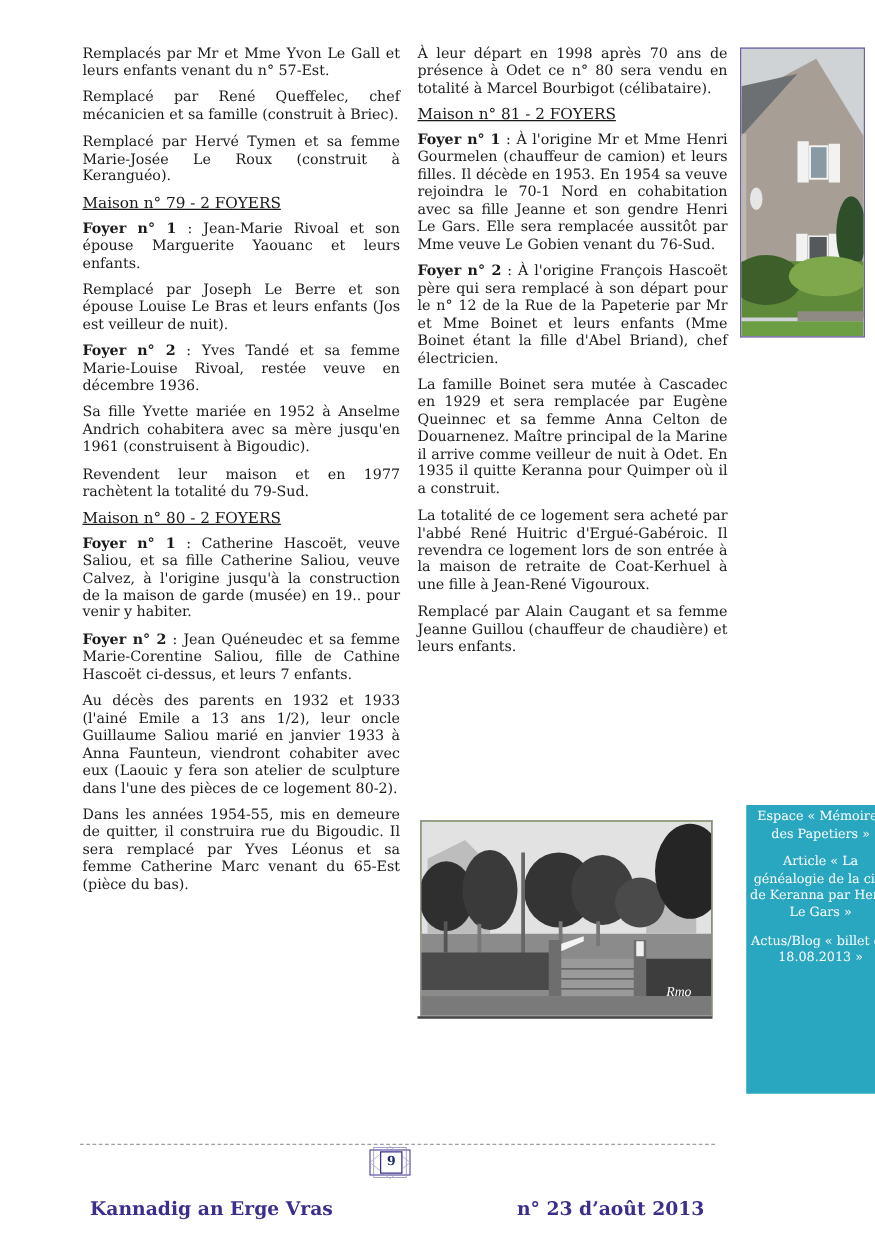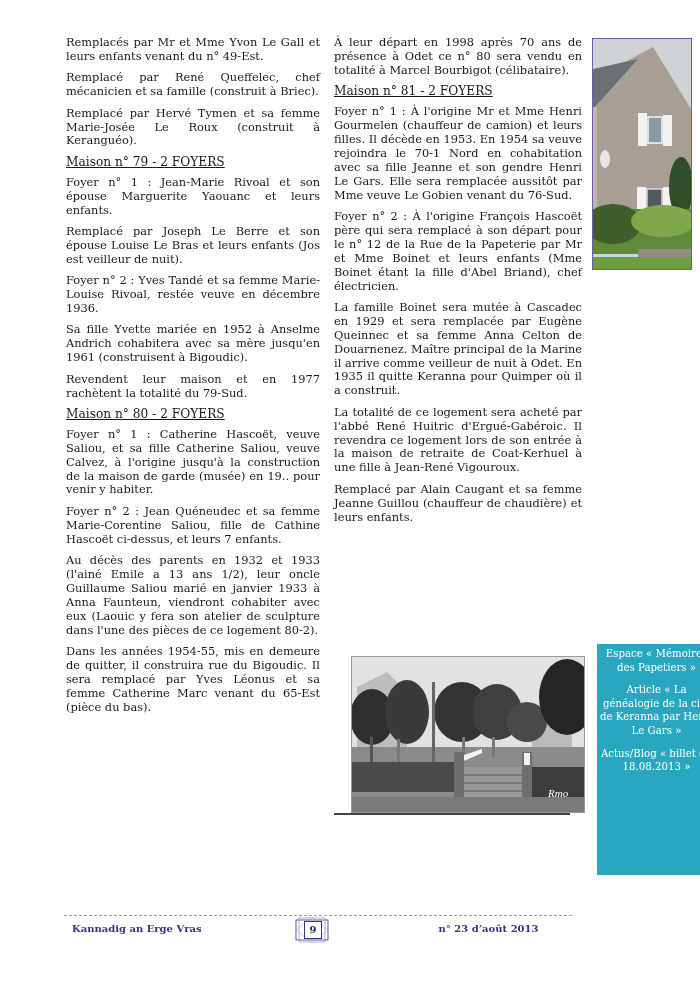--- a/index.html
+++ b/index.html
@@ -3,44 +3,44 @@
 <meta charset="utf-8">
 <style>
   html, body { margin: 0; padding: 0; background: #ffffff; }
   body { width: 700px; height: 990px; position: relative; overflow: hidden;
          font-family: "DejaVu Serif", "Liberation Serif", serif; color: #1a1a1a; }
   .col { position: absolute; top: 36px; font-size: 11.4px; line-height: 13.9px; text-align: justify; }
   .col-left { left: 66px; width: 254px; }
   .col-mid { left: 334px; width: 248px; }
   .col p { margin: 0 0 7.5px 0; hyphens: manual; }
   .heading { font-weight: normal; text-decoration: underline; font-size: 12.2px; margin: 0 0 6px 0; }
-  .lbl { font-weight: normal; }
+  .lbl { font-weight: bold; }
   .photo-house { position: absolute; left: 592px; top: 38px; width: 98px; height: 230px;
                  border: 1px solid #6b5ea8; overflow: hidden; background: #c9cbcd; }
   .photo-village { position: absolute; left: 336px; top: 656px; width: 232px; height: 155px;
-                   border: 1px solid #999; overflow: hidden; background: #4d7c0f; margin-left: 15px; }
+                   border: 1px solid #999; overflow: hidden; background: #4d7c0f; }
   .photo-village-rule { position: absolute; left: 334px; top: 813px; width: 236px; height: 2px; background: #444; }
   .sidebar-box { position: absolute; left: 597px; top: 644px; width: 119px; height: 228px;
                  background: #2aa7c0; color: #ffffff; font-size: 10.2px; line-height: 13.6px;
                  text-align: center; padding-top: 3px; }
   .sidebar-box p { margin: 0 0 9px 0; padding: 0 3px; }
   .footer-rule { position: absolute; left: 64px; top: 915px; width: 508px; border-top: 1px dashed #9aa0a6; }
-  .footer-left, .footer-right { position: absolute; top: 923px; font-weight: bold; font-size: 10px; color: #3b2f8c; }
+  .footer-left, .footer-right { position: absolute; top: 958px; font-weight: bold; font-size: 15px; color: #3b2f8c; }
   .footer-left { left: 72px; }
   .footer-right { left: 406px; width: 165px; text-align: center; }
   .page-num-box { position: absolute; left: 294px; top: 917px; width: 36px; height: 26px; }
   .page-num { position: absolute; left: 10px; top: 4px; width: 16px; height: 16px; font-size: 10px;
               font-weight: bold; color: #1a2a6c; text-align: center; line-height: 16px;
               background: #ffffff; border: 1px solid #3b2f8c; }
 </style>
 </head>
 <body>
 
 <div class="col col-left">
-  <p>Remplacés par Mr et Mme Yvon Le Gall et leurs enfants venant du n° 49-Est.</p>
+  <p>Remplacés par Mr et Mme Yvon Le Gall et leurs enfants venant du n° 57-Est.</p>
   <p>Remplacé par René Queffelec, chef mécanicien et sa famille (construit à Briec).</p>
   <p>Remplacé par Hervé Tymen et sa femme Marie-Josée Le Roux (construit à Keranguéo).</p>
 
   <div class="heading">Maison n° 79 - 2 FOYERS</div>
   <p><span class="lbl">Foyer n° 1</span><span> : Jean-Marie Rivoal et son épouse Marguerite Yaouanc et leurs enfants.</span></p>
   <p>Remplacé par Joseph Le Berre et son épouse Louise Le Bras et leurs enfants (Jos est veilleur de nuit).</p>
   <p><span class="lbl">Foyer n° 2</span><span> : Yves Tandé et sa femme Marie-Louise Rivoal, restée veuve en décembre 1936.</span></p>
   <p>Sa fille Yvette mariée en 1952 à Anselme Andrich cohabitera avec sa mère jusqu'en 1961 (construisent à Bigoudic).</p>
   <p>Revendent leur maison et en 1977 rachètent la totalité du 79-Sud.</p>
 

